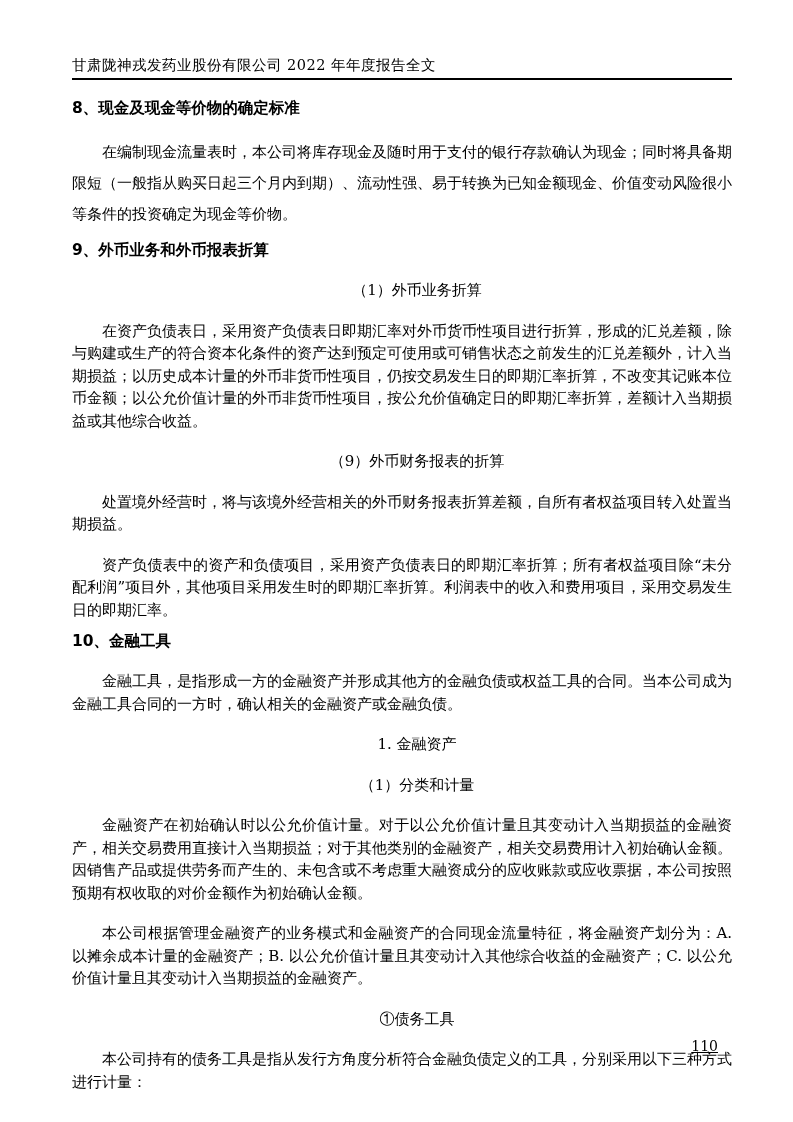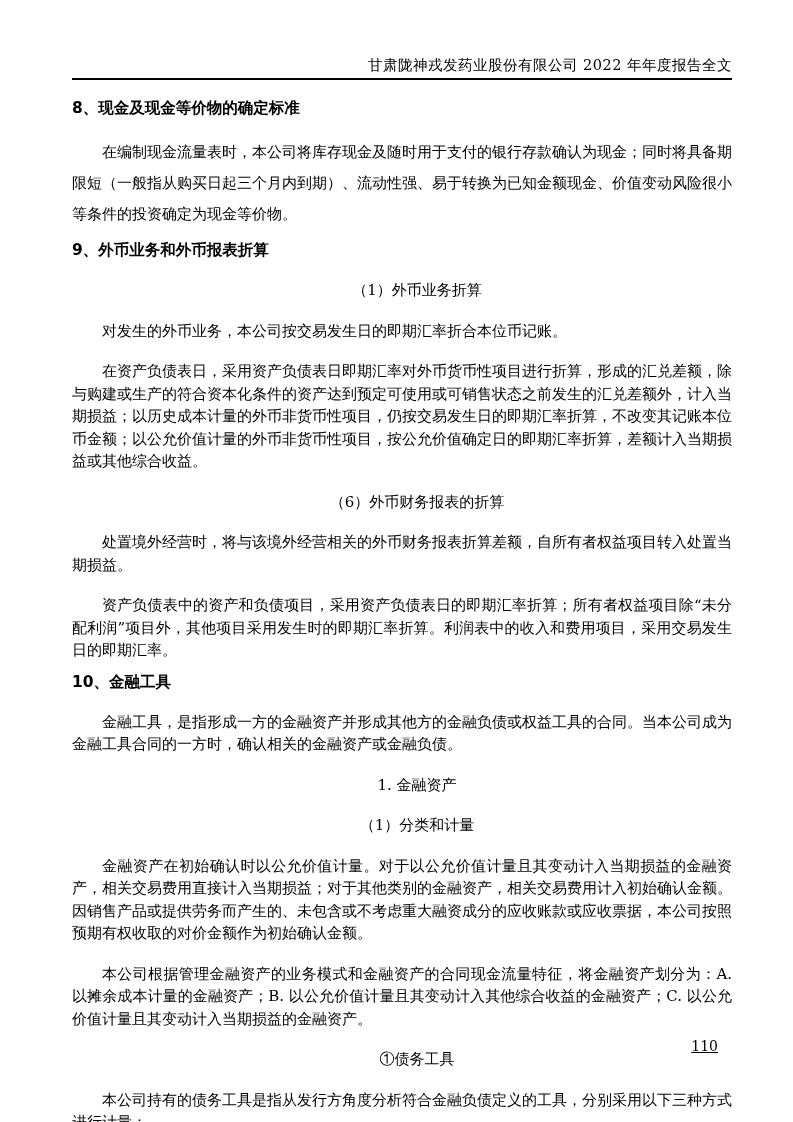--- a/index.html
+++ b/index.html
@@ -14,21 +14,20 @@
     background: #ffffff;
     color: #000000;
     font-family: "DejaVu Serif", "Liberation Serif", serif;
     overflow: hidden;
   }
   .header {
     position: absolute;
     top: 57px;
     left: 72px;
     width: 660px;
-    text-align: right;
     font-size: 14.5px;
     line-height: 17px;
     letter-spacing: 0.5px;
     white-space: nowrap;
   }
   .rule {
     position: absolute;
     top: 78px;
     left: 72px;
     width: 660px;
@@ -82,23 +81,22 @@
   </div>
 
   <div class="rule"></div>
 
   <div class="content">
     <h2 class="first">8、现金及现金等价物的确定标准</h2>
     <p class="loose">在编制现金流量表时，本公司将库存现金及随时用于支付的银行存款确认为现金；同时将具备期限短（一般指从购买日起三个月内到期）、流动性强、易于转换为已知金额现金、价值变动风险很小等条件的投资确定为现金等价物。</p>
 
     <h2>9、外币业务和外币报表折算</h2>
     <p class="sub">（1）外币业务折算</p>
-    <p>对发生的外币业务，本公司按交易发生日的即期汇率折合本位币记账。</p>
     <p>在资产负债表日，采用资产负债表日即期汇率对外币货币性项目进行折算，形成的汇兑差额，除与购建或生产的符合资本化条件的资产达到预定可使用或可销售状态之前发生的汇兑差额外，计入当期损益；以历史成本计量的外币非货币性项目，仍按交易发生日的即期汇率折算，不改变其记账本位币金额；以公允价值计量的外币非货币性项目，按公允价值确定日的即期汇率折算，差额计入当期损益或其他综合收益。</p>
-    <p class="sub">（6）外币财务报表的折算</p>
+    <p class="sub">（9）外币财务报表的折算</p>
     <p>处置境外经营时，将与该境外经营相关的外币财务报表折算差额，自所有者权益项目转入处置当期损益。</p>
     <p>资产负债表中的资产和负债项目，采用资产负债表日的即期汇率折算；所有者权益项目除“未分配利润”项目外，其他项目采用发生时的即期汇率折算。利润表中的收入和费用项目，采用交易发生日的即期汇率。</p>
 
     <h2>10、金融工具</h2>
     <p>金融工具，是指形成一方的金融资产并形成其他方的金融负债或权益工具的合同。当本公司成为金融工具合同的一方时，确认相关的金融资产或金融负债。</p>
     <p class="sub">1. 金融资产</p>
     <p class="sub">（1）分类和计量</p>
     <p>金融资产在初始确认时以公允价值计量。对于以公允价值计量且其变动计入当期损益的金融资产，相关交易费用直接计入当期损益；对于其他类别的金融资产，相关交易费用计入初始确认金额。因销售产品或提供劳务而产生的、未包含或不考虑重大融资成分的应收账款或应收票据，本公司按照预期有权收取的对价金额作为初始确认金额。</p>
     <p>本公司根据管理金融资产的业务模式和金融资产的合同现金流量特征，将金融资产划分为：A. 以摊余成本计量的金融资产；B. 以公允价值计量且其变动计入其他综合收益的金融资产；C. 以公允价值计量且其变动计入当期损益的金融资产。</p>
     <p class="sub">①债务工具</p>

